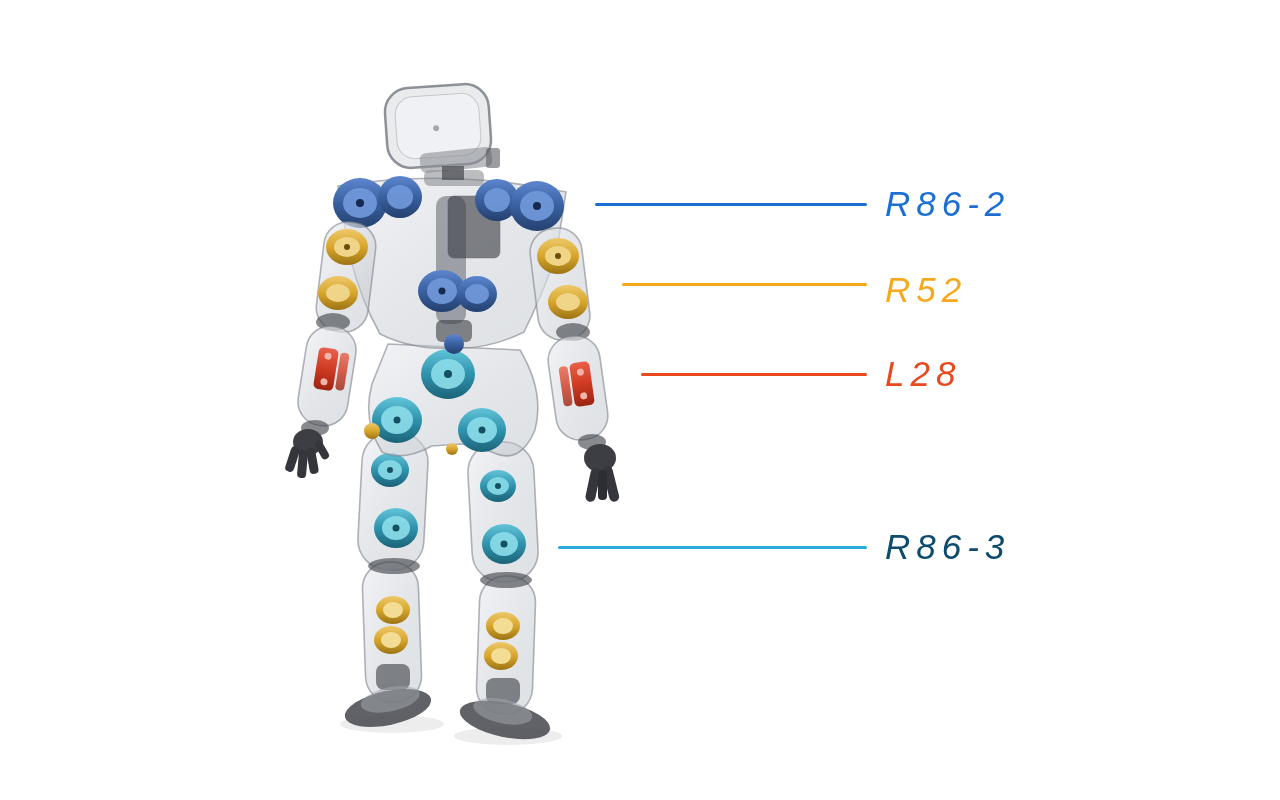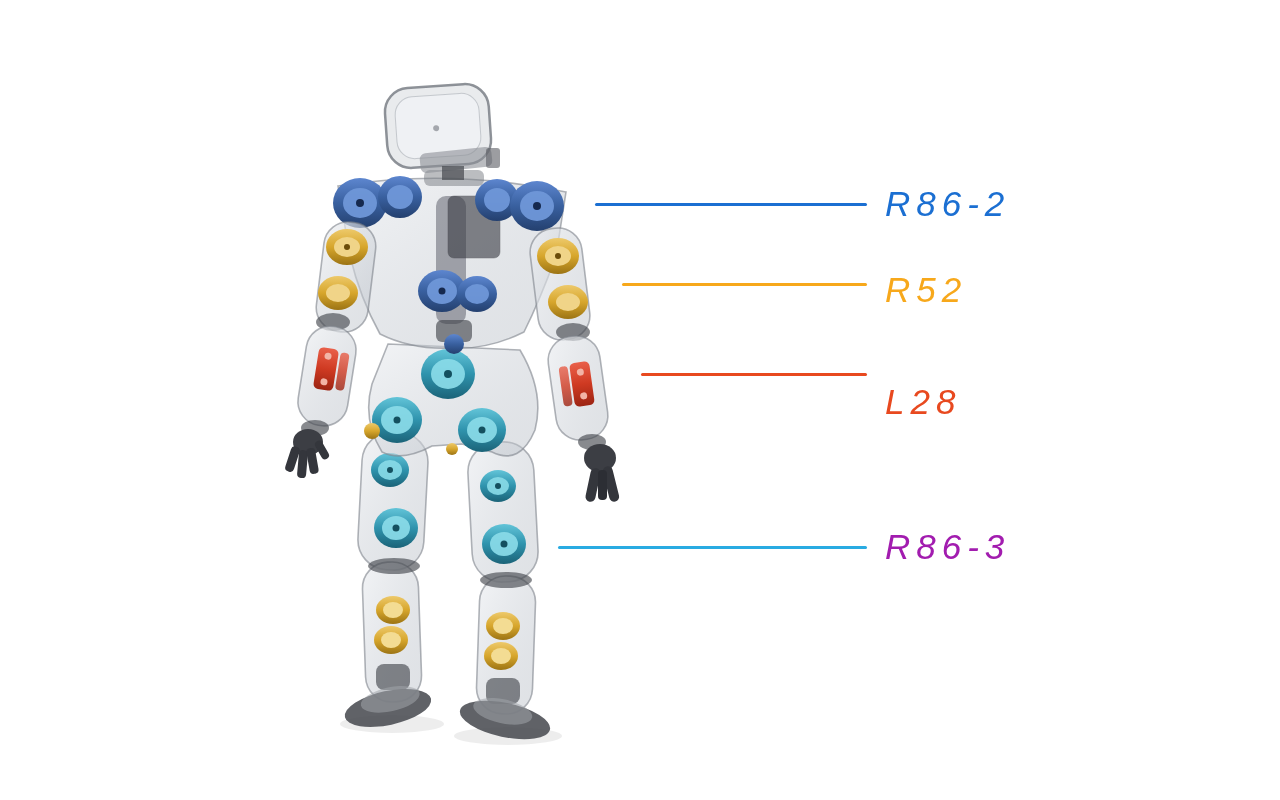--- a/index.html
+++ b/index.html
@@ -210,21 +210,21 @@
     <div class="callout-label" style="left: 885px; top: 186px; color: rgb(27, 111, 210);">R86-2</div>
   </div>
 
   <div>
     <div class="leader" style="left: 622px; top: 283px; width: 245px; background-color: rgb(247, 168, 27);"></div>
     <div class="callout-label" style="left: 885px; top: 272px; color: rgb(247, 168, 27);">R52</div>
   </div>
 
   <div>
     <div class="leader" style="left: 641px; top: 373px; width: 226px; background-color: rgb(232, 73, 31);"></div>
-    <div class="callout-label" style="left: 885px; top: 356px; color: rgb(232, 73, 31); margin-top: 28px;">L28</div>
+    <div class="callout-label" style="left: 885px; top: 356px; color: rgb(232, 73, 31);">L28</div>
   </div>
 
   <div>
     <div class="leader" style="left: 558px; top: 546px; width: 309px; background-color: rgb(41, 171, 226);"></div>
-    <div class="callout-label" style="left: 885px; top: 529px; color: #a21caf;">R86-3</div>
+    <div class="callout-label" style="left: 885px; top: 529px; color: #0c4a6e;">R86-3</div>
   </div>
 
 </div>
 
 </body></html>

